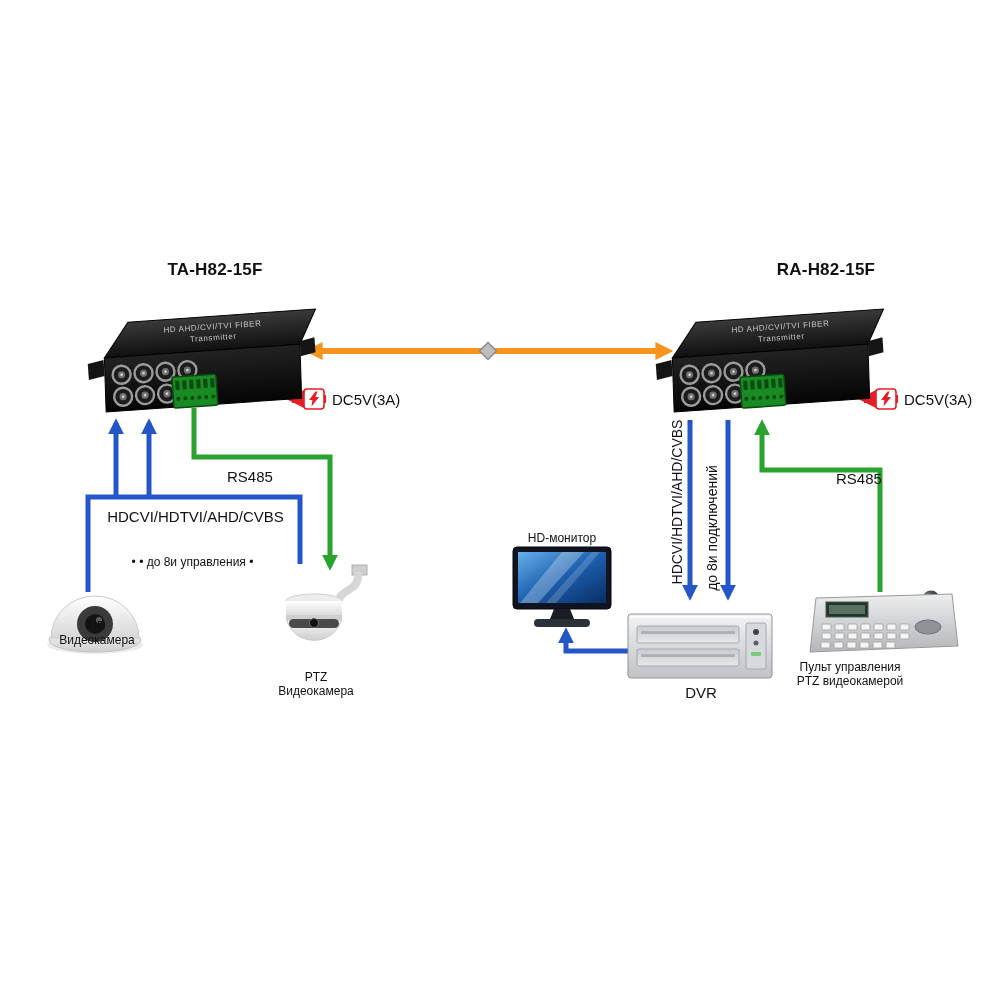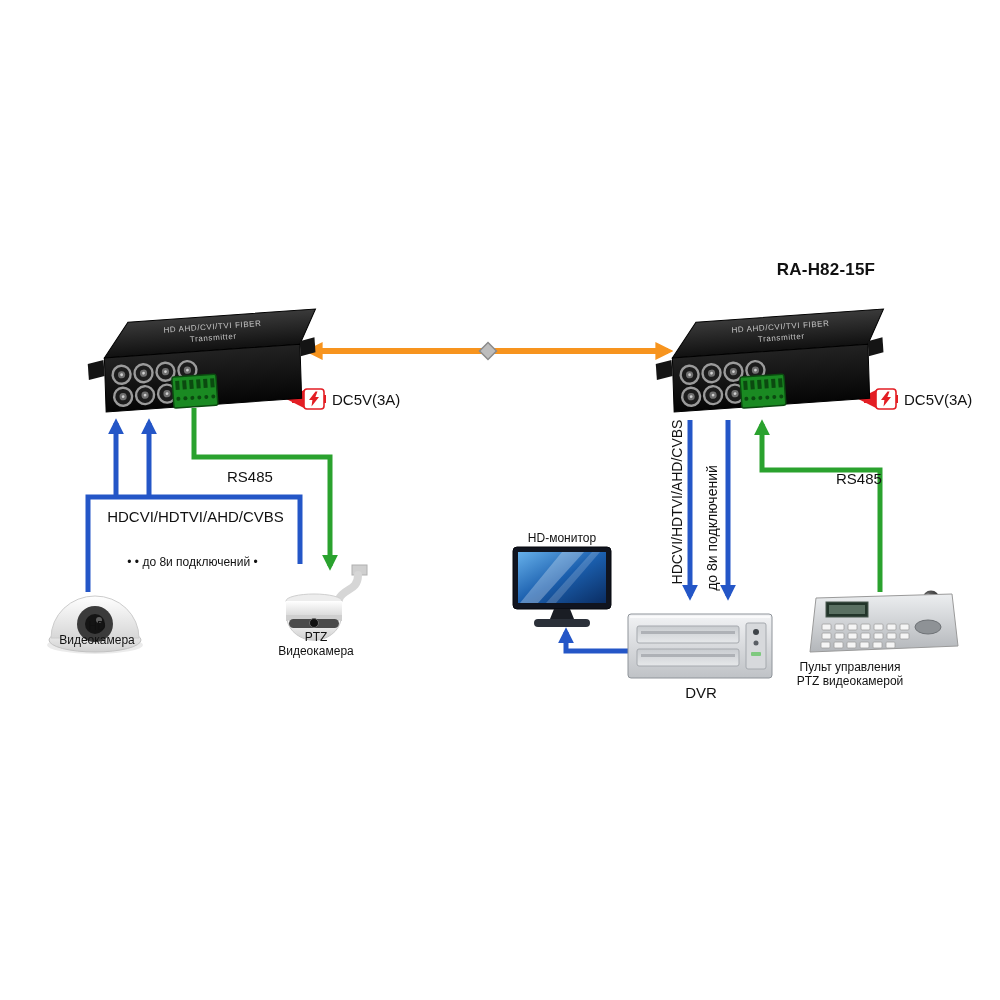--- a/index.html
+++ b/index.html
@@ -254,41 +254,42 @@
         <rect x="821" y="642" width="9" height="6" rx="1"></rect>
           <rect x="834" y="642" width="9" height="6" rx="1"></rect>
           <rect x="847" y="642" width="9" height="6" rx="1"></rect>
           <rect x="860" y="642" width="9" height="6" rx="1"></rect>
           <rect x="873" y="642" width="9" height="6" rx="1"></rect>
           <rect x="886" y="642" width="9" height="6" rx="1"></rect>
       </g>
     </g>
   </svg>
 
+  <div class="lbl title center" style="left:115px;top:260px;width:200px">TA-H82-15F</div>
   <div class="lbl title center" style="left:726px;top:260px;width:200px">RA-H82-15F</div>
 
 
   <div class="lbl" style="left:332px;top:391px">DC5V(3A)</div>
   <div class="lbl" style="left:904px;top:391px">DC5V(3A)</div>
 
   <div class="lbl" style="left:227px;top:468px">RS485</div>
   <div class="lbl" style="left:836px;top:470px">RS485</div>
 
   <div class="lbl center" style="left:88px;top:508px;width:215px">HDCVI/HDTVI/AHD/CVBS</div>
-  <div class="lbl center small" style="left:80px;top:555px;width:225px">• •  до 8и подключений  •</div>
+  <div class="lbl center small" style="left:80px;top:555px;width:225px">• •  до 8и управления  •</div>
 
   <div class="vlabel" style="left:587px;top:494px;width:180px;height:16px;line-height:16px">HDCVI/HDTVI/AHD/CVBS</div>
   <div class="vlabel" style="left:637px;top:520px;width:150px;height:16px;line-height:16px">до 8и подключений</div>
 
   <div class="lbl center small" style="left:35px;top:619px;width:124px">
     <div>HD</div>
     <div>Видеокамера</div>
   </div>
 
-  <div class="lbl center small" style="left:254px;top:630px;width:124px">
+  <div class="lbl center small" style="left:254px;top:670px;width:124px">
     <div>PTZ</div>
     <div>Видеокамера</div>
   </div>
 
   <div class="lbl center small" style="left:501px;top:531px;width:122px">HD-монитор</div>
 
   <div class="lbl center" style="left:660px;top:684px;width:82px">DVR</div>
 
   <div class="lbl center small" style="left:769px;top:660px;width:162px">
     <div>Пульт управления</div>

